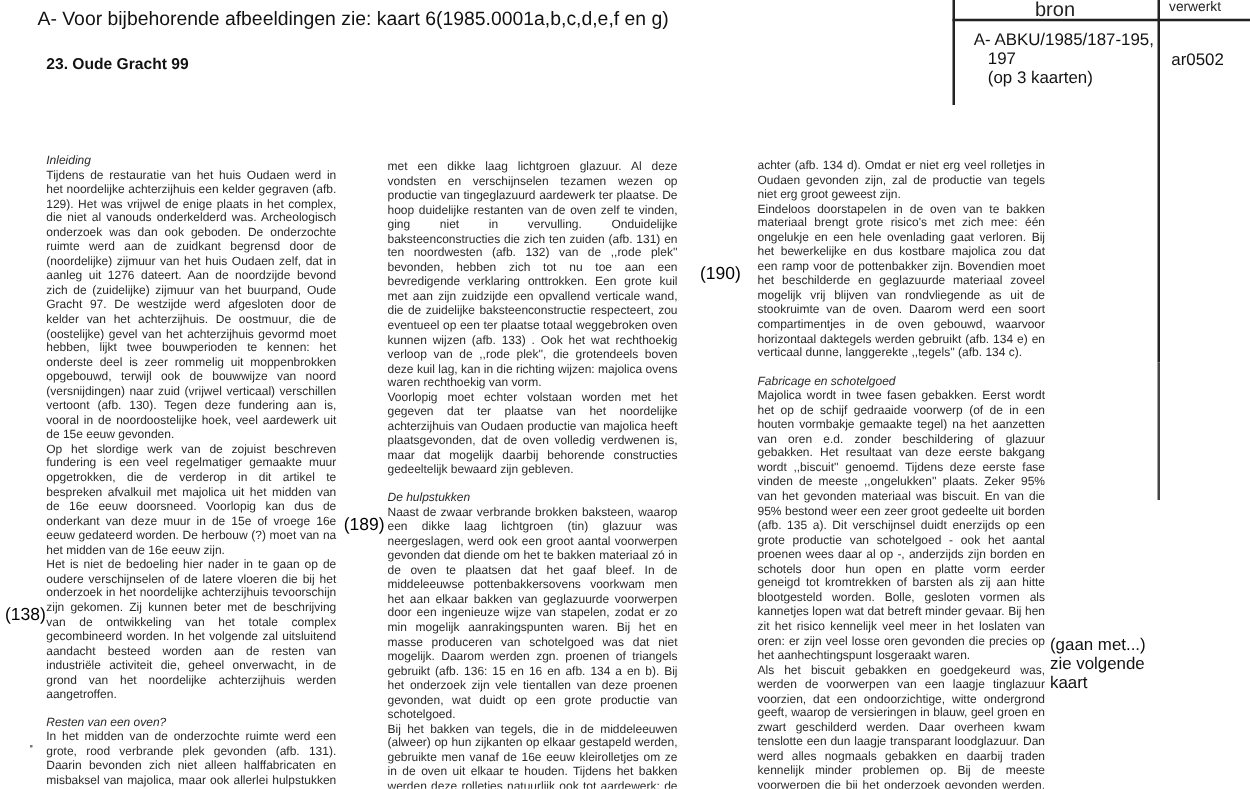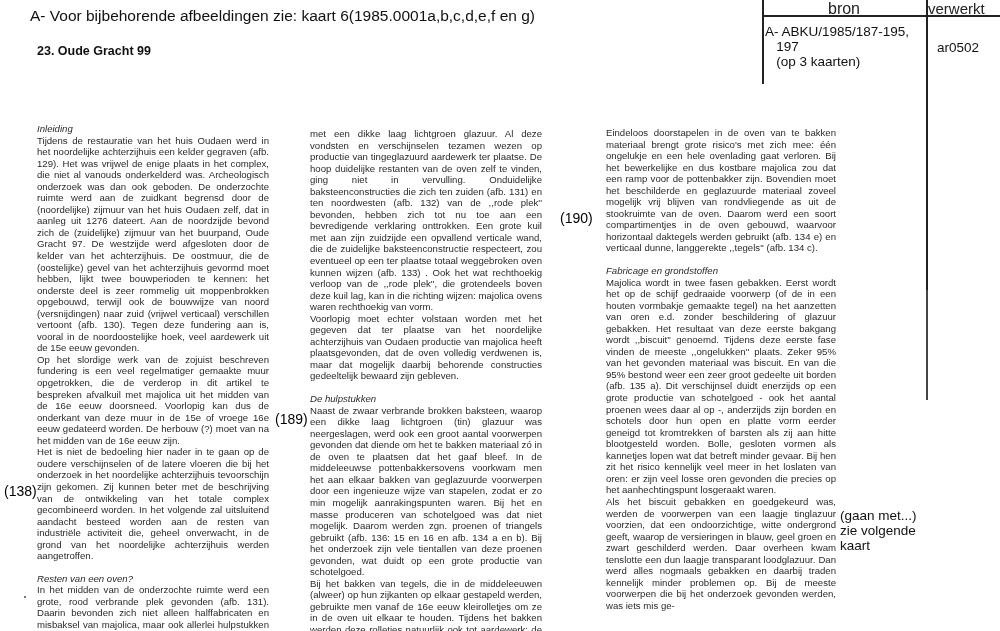--- a/index.html
+++ b/index.html
@@ -9,22 +9,22 @@
 
   #header-note { position: absolute; left: 30px; top: 7px; font-size: 15.5px; white-space: nowrap; }
 
   
   #src-table { position: absolute; left: 762px; top: 0; width: 238px; height: 631px; }
   #src-table .vline1 { position: absolute; left: 0; top: 0; width: 1.5px; height: 84px; background: #222; }
   #src-table .vline2 { position: absolute; left: 164px; top: 0; width: 1.5px; height: 290px; background: #222; }
   #src-table .vline2b { position: absolute; left: 164px; top: 290px; width: 1.5px; height: 110px; background: #444; }
   #src-table .hline { position: absolute; left: 0; top: 15px; width: 238px; height: 1.5px; background: #222; }
   #th-bron { position: absolute; left: 0; top: 0; width: 164px; text-align: center; font-size: 16px; }
-  #th-verwerkt { position: absolute; left: 166px; top: 0; width: 56px; text-align: center; font-size: 15px; }
-  #bron-value { position: absolute; left: 3px; top: 24px; font-size: 13.5px; line-height: 15px; white-space: pre; }
+  #th-verwerkt { position: absolute; left: 166px; top: 0; width: 56px; text-align: center; font-size: 11px; }
+  #bron-value { position: absolute; left: 17px; top: 24px; font-size: 13.5px; line-height: 15px; white-space: pre; }
   #verwerkt-value { position: absolute; left: 175px; top: 40px; font-size: 13.5px; }
   #continue-note { position: absolute; left: 840px; top: 508px; font-size: 13.5px; line-height: 15px; white-space: pre; }
 
   #article-title { position: absolute; left: 37px; top: 44px; font-size: 12.5px; font-weight: bold; color: #111; }
 
   .col { position: absolute; font-size: 9.6px; line-height: 11.55px; color: #2a2a2a; text-align: justify; margin-top: 47px; }
   .col p { margin: 0; }
   .col .sub { font-style: italic; margin-top: 11px; }
   .col .sub.first { margin-top: 0; }
   #col1 { left: 37px; top: 76px; width: 232px; }
@@ -72,22 +72,23 @@
 
 <div id="col2" class="col sans">
   <p>met een dikke laag lichtgroen glazuur. Al deze vondsten en verschijnselen tezamen wezen op productie van tingeglazuurd aardewerk ter plaatse. De hoop duidelijke restanten van de oven zelf te vinden, ging niet in vervulling. Onduidelijke baksteenconstructies die zich ten zuiden (afb. 131) en ten noordwesten (afb. 132) van de ,,rode plek'' bevonden, hebben zich tot nu toe aan een bevredigende verklaring onttrokken. Een grote kuil met aan zijn zuidzijde een opvallend verticale wand, die de zuidelijke baksteenconstructie respecteert, zou eventueel op een ter plaatse totaal weggebroken oven kunnen wijzen (afb. 133) . Ook het wat rechthoekig verloop van de ,,rode plek'', die grotendeels boven deze kuil lag, kan in die richting wijzen: majolica ovens waren rechthoekig van vorm.</p>
   <p>Voorlopig moet echter volstaan worden met het gegeven dat ter plaatse van het noordelijke achterzijhuis van Oudaen productie van majolica heeft plaatsgevonden, dat de oven volledig verdwenen is, maar dat mogelijk daarbij behorende constructies gedeeltelijk bewaard zijn gebleven.</p>
   <p class="sub">De hulpstukken</p>
   <p>Naast de zwaar verbrande brokken baksteen, waarop een dikke laag lichtgroen (tin) glazuur was neergeslagen, werd ook een groot aantal voorwerpen gevonden dat diende om het te bakken materiaal zó in de oven te plaatsen dat het gaaf bleef. In de middeleeuwse pottenbakkersovens voorkwam men het aan elkaar bakken van geglazuurde voorwerpen door een ingenieuze wijze van stapelen, zodat er zo min mogelijk aanrakingspunten waren. Bij het en masse produceren van schotelgoed was dat niet mogelijk. Daarom werden zgn. proenen of triangels gebruikt (afb. 136: 15 en 16 en afb. 134 a en b). Bij het onderzoek zijn vele tientallen van deze proenen gevonden, wat duidt op een grote productie van schotelgoed.</p>
   <p>Bij het bakken van tegels, die in de middeleeuwen (alweer) op hun zijkanten op elkaar gestapeld werden, gebruikte men vanaf de 16e eeuw kleirolletjes om ze in de oven uit elkaar te houden. Tijdens het bakken werden deze rolletjes natuurlijk ook tot aardewerk: de afdrukken van de randen van de tegels bleven erin</p>
 </div>
 
 <div id="col3" class="col sans">
+  <p>achter (afb. 134 d). Omdat er niet erg veel rolletjes in Oudaen gevonden zijn, zal de productie van tegels niet erg groot geweest zijn.</p>
   <p>Eindeloos doorstapelen in de oven van te bakken materiaal brengt grote risico's met zich mee: één ongelukje en een hele ovenlading gaat verloren. Bij het bewerkelijke en dus kostbare majolica zou dat een ramp voor de pottenbakker zijn. Bovendien moet het beschilderde en geglazuurde materiaal zoveel mogelijk vrij blijven van rondvliegende as uit de stookruimte van de oven. Daarom werd een soort compartimentjes in de oven gebouwd, waarvoor horizontaal daktegels werden gebruikt (afb. 134 e) en verticaal dunne, langgerekte ,,tegels'' (afb. 134 c).</p>
-  <p class="sub">Fabricage en grondstoffen</p>
+  <p class="sub">Fabricage en schotelgoed</p>
   <p>Majolica wordt in twee fasen gebakken. Eerst wordt het op de schijf gedraaide voorwerp (of de in een houten vormbakje gemaakte tegel) na het aanzetten van oren e.d. zonder beschildering of glazuur gebakken. Het resultaat van deze eerste bakgang wordt ,,biscuit'' genoemd. Tijdens deze eerste fase vinden de meeste ,,ongelukken'' plaats. Zeker 95% van het gevonden materiaal was biscuit. En van die 95% bestond weer een zeer groot gedeelte uit borden (afb. 135 a). Dit verschijnsel duidt enerzijds op een grote productie van schotelgoed - ook het aantal proenen wees daar al op -, anderzijds zijn borden en schotels door hun open en platte vorm eerder geneigd tot kromtrekken of barsten als zij aan hitte blootgesteld worden. Bolle, gesloten vormen als kannetjes lopen wat dat betreft minder gevaar. Bij hen zit het risico kennelijk veel meer in het loslaten van oren: er zijn veel losse oren gevonden die precies op het aanhechtingspunt losgeraakt waren.</p>
   <p>Als het biscuit gebakken en goedgekeurd was, werden de voorwerpen van een laagje tinglazuur voorzien, dat een ondoorzichtige, witte ondergrond geeft, waarop de versieringen in blauw, geel groen en zwart geschilderd werden. Daar overheen kwam tenslotte een dun laagje transparant loodglazuur. Dan werd alles nogmaals gebakken en daarbij traden kennelijk minder problemen op. Bij de meeste voorwerpen die bij het onderzoek gevonden werden, was iets mis ge-</p>
 </div>
 
 <div id="mn-188" class="margin-num mono">(138)</div>
 <div id="mn-189" class="margin-num mono">(189)</div>
 <div id="mn-190" class="margin-num mono">(190)</div>
 <div id="dot"></div>
 
 </body></html>

